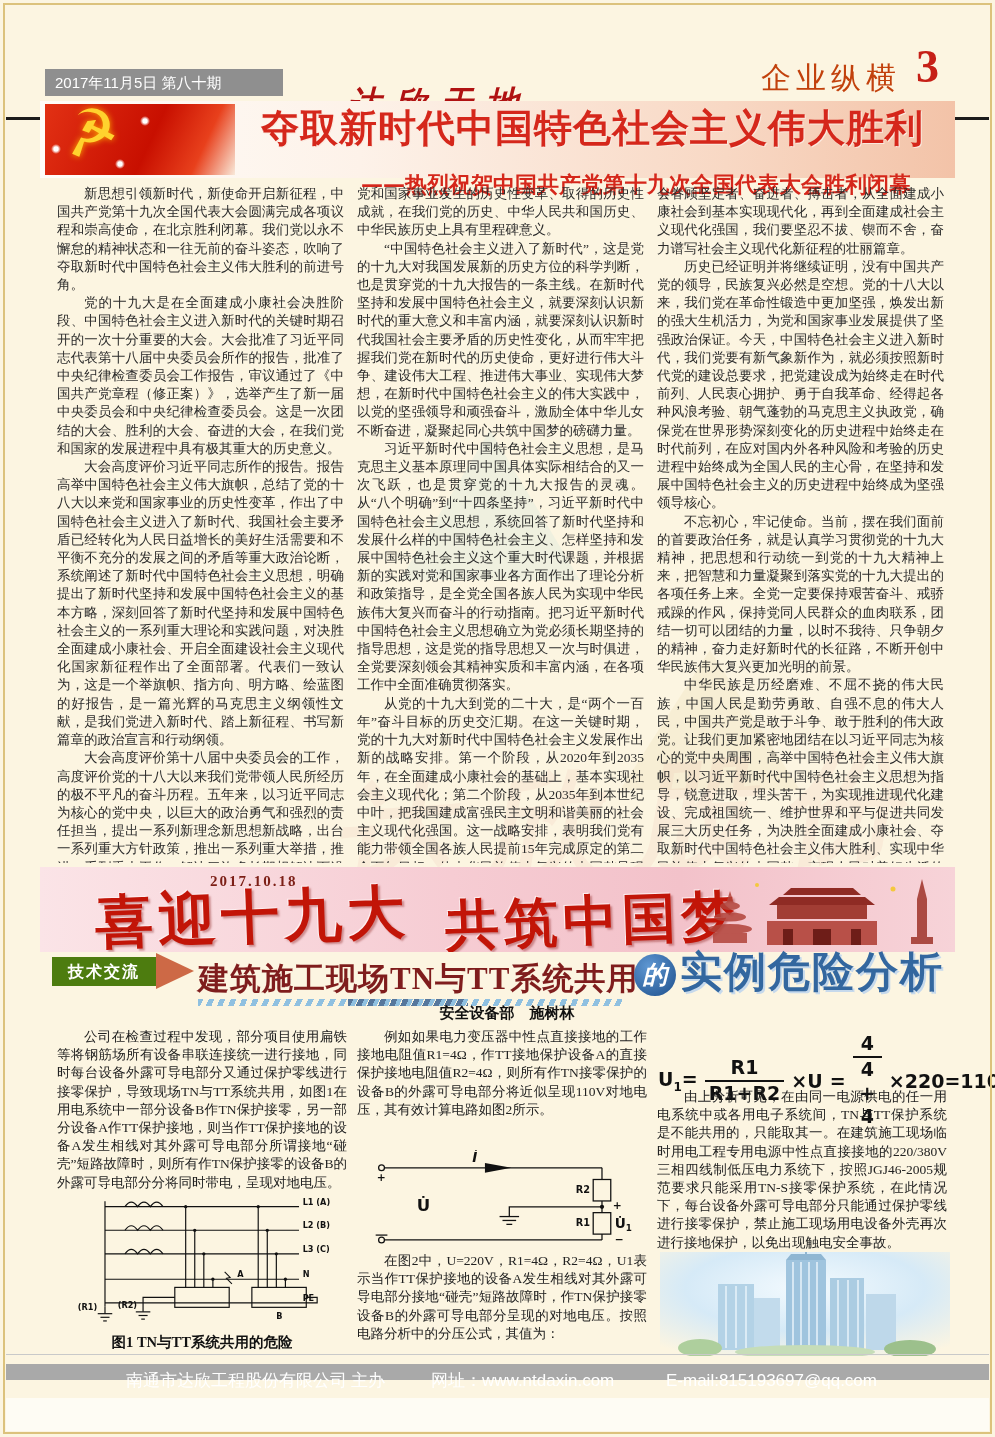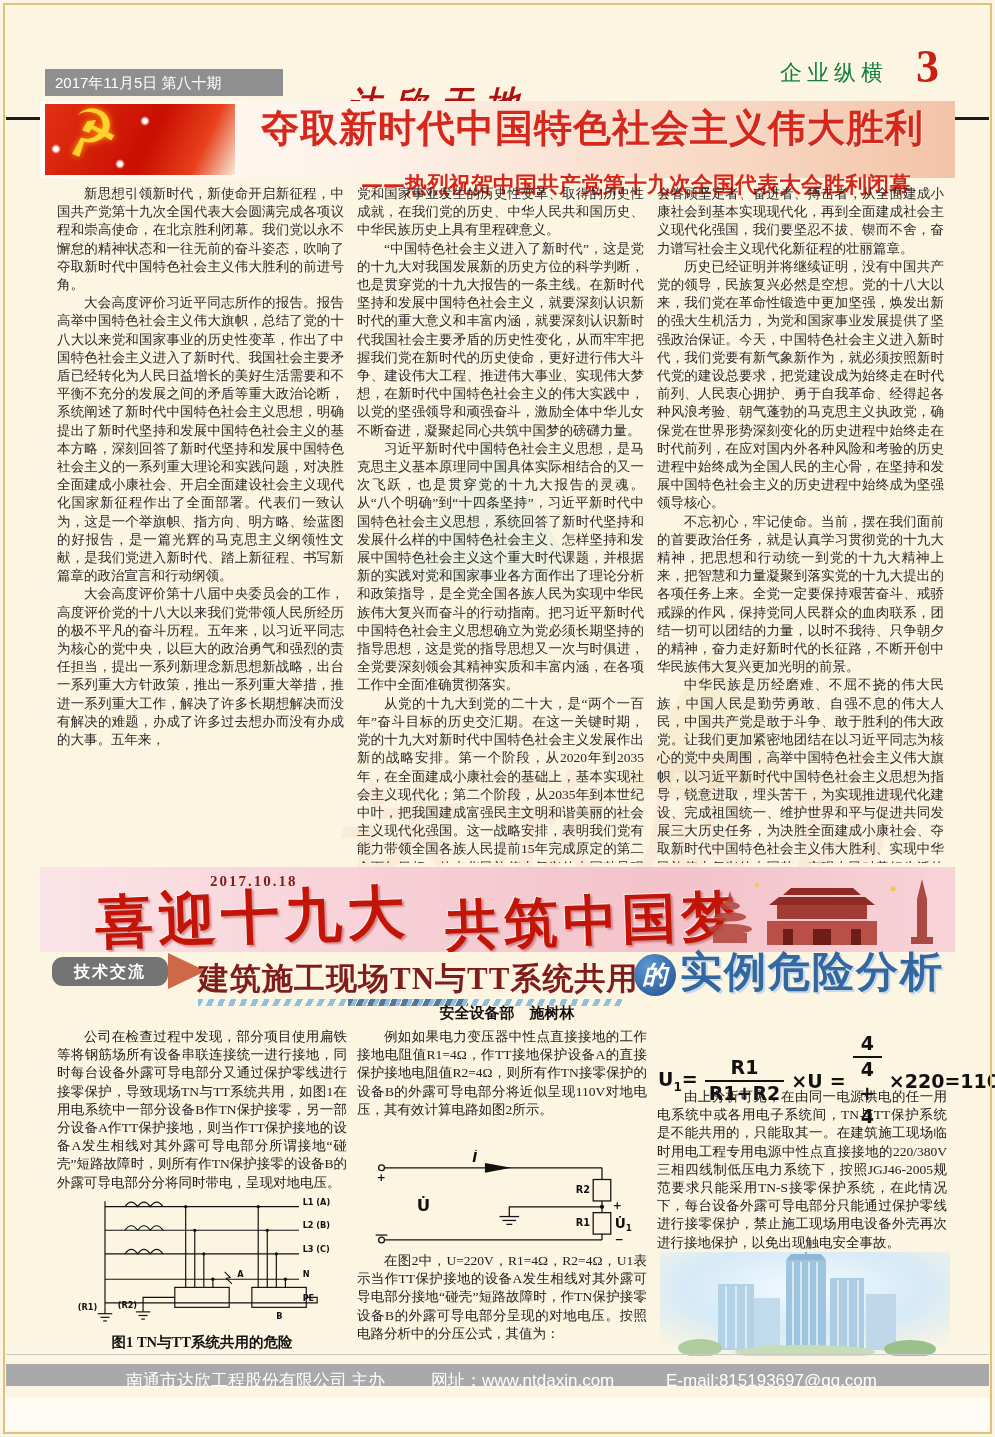--- a/index.html
+++ b/index.html
@@ -7,21 +7,21 @@
         font-family:"Liberation Serif","DejaVu Serif",serif;}
   .frame{position:absolute;inset:3px;border:2px solid #dcc27c;pointer-events:none;z-index:50;}
   .abs{position:absolute;}
 
   
   .date-box{left:45px;top:57px;width:238px;height:27px;background:#8f8f8f;color:#fff;
             font-family:"Liberation Sans","DejaVu Sans",sans-serif;font-size:15px;line-height:27px;
             padding-left:10px;box-sizing:border-box;margin-top:12px;}
   .masthead{left:347px;top:48px;width:300px;text-align:left;color:#b01212;font-weight:bold;
             font-style:italic;font-size:34px;letter-spacing:12px;margin-top:33px;}
-  .section-name{left:780px;top:58px;font-size:22px;letter-spacing:5px;color:#15803d;}
+  .section-name{left:761px;top:58px;font-size:30px;letter-spacing:5px;color:#c2410c;}
   .page-num{left:916px;top:40px;font-size:46px;font-weight:bold;color:#c62017;}
   .top-rule{left:6px;top:117px;width:983px;height:3px;background:#1c1c1c;}
 
   
   .headline-band{left:40px;top:101px;width:915px;height:77px;
      background:linear-gradient(90deg,#fffdf9 0%,#fdf2e9 35%,#f8d8c4 75%,#f3c3a8 100%);}
   .flag{left:45px;top:104px;width:190px;height:71px;overflow:hidden;
      background:linear-gradient(115deg,#e23114 0%,#c80f00 55%,#e8401c 80%,#f9e9d9 100%);}
   .flag .emblem{position:absolute;left:18px;top:-8px;font-family:"DejaVu Sans",sans-serif;
      font-size:62px;color:#ffd22e;text-shadow:0 0 6px #ffb400;transform:rotate(-12deg);}
@@ -52,23 +52,23 @@
   .slogan{position:absolute;font-weight:bold;color:#c21508;letter-spacing:5px;
      text-shadow:2px 2px 2px rgba(125,10,5,.35),-1px -1px 0 #fdeef0;transform:rotate(-2deg);}
   .slogan-a{left:55px;top:12px;font-size:58px;}
   .slogan-b{left:405px;top:18px;font-size:54px;}
   .banner-label{position:absolute;left:808px;top:52px;width:102px;height:25px;line-height:25px;
      text-align:center;color:#fff;font-size:15px;font-weight:bold;border-radius:3px;
      background:linear-gradient(180deg,#e4463a,#b01b10);box-shadow:1px 2px 2px rgba(100,0,0,.4);
      font-family:"Liberation Sans","DejaVu Sans",sans-serif;margin-top:36px;}
 
   
-  .ribbon{left:52px;top:957px;width:116px;height:29px;background:#737373;color:#fff;
+  .ribbon{left:52px;top:957px;width:104px;height:29px;background:#4d7c0f;color:#fff;
      font-size:16px;font-weight:bold;line-height:29px;text-align:center;letter-spacing:2px;
-     font-family:"Liberation Sans","DejaVu Sans",sans-serif;border-radius:11px;}
+     font-family:"Liberation Sans","DejaVu Sans",sans-serif;}
   .ribbon:after{content:"";position:absolute;right:-38px;top:-4px;width:0;height:0;
      border-top:18px solid transparent;border-bottom:18px solid transparent;
      border-left:38px solid #c4502a;opacity:.85;}
   .tech-title-main{left:198px;top:958px;font-size:31px;font-weight:bold;color:#7f1d1d;
      letter-spacing:1px;}
   .tech-de{left:634px;top:954px;width:42px;height:42px;border-radius:50%;
      background:radial-gradient(circle at 35% 30%,#5e97d2,#1d4f8c);color:#fff;font-size:25px;
      font-style:italic;text-align:center;line-height:42px;font-weight:bold;}
   .tech-title-accent{left:680px;top:944px;font-size:42px;font-weight:bold;color:#33679f;
      letter-spacing:2px;text-shadow:2px 2px 0 #c6d9ec;}
@@ -89,21 +89,21 @@
   .formula{left:658px;top:1032px;width:292px;display:flex;align-items:center;gap:7px;
      font-family:"DejaVu Sans","Liberation Sans",sans-serif;font-weight:bold;font-size:19px;
      color:#111;}
   .formula sub{font-size:12px;}
   .frac{display:inline-flex;flex-direction:column;text-align:center;line-height:1.25;}
   .frac .num{border-bottom:2px solid #111;padding:0 8px;}
   .frac .den{padding:0 4px;}
 
   
   .pre-footer-rule{left:6px;top:1354px;width:983px;height:1px;background:#c9c9c9;}
-  .footer-bar{left:6px;top:1364px;width:983px;height:22px;background:#a9a9a9;color:#fff;
+  .footer-bar{left:6px;top:1364px;width:983px;height:16px;background:#a9a9a9;color:#fff;
      font-family:"Liberation Sans","DejaVu Sans",sans-serif;font-size:17px;line-height:34px;}
   .footer-bar span{position:absolute;white-space:nowrap;}
   .bottom-strip{left:6px;top:1398px;width:983px;height:33px;background:#fefcf4;}
 
   svg text{font-family:"DejaVu Sans","Liberation Sans",sans-serif;}
 </style>
 </head>
 <body>
 
 <div class="page">
@@ -126,20 +126,21 @@
   </div>
   <div class="abs lead-title">夺取新时代中国特色社会主义伟大胜利</div>
   <div class="abs lead-subtitle">——热烈祝贺中国共产党第十九次全国代表大会胜利闭幕</div>
 
   <div class="abs wm wm-tri" style="left:400px;top:430px;border-bottom:150px solid #cfe4da;opacity:.30;"></div>
   <div class="abs wm wm-tri" style="left:620px;top:650px;border-bottom:140px solid #efe2bd;opacity:.35;"></div>
   <div class="abs wm wm-text" style="left:330px;top:740px;">达欣股份</div>
 
   <div class="abs col c1">
     <p class="ind">新思想引领新时代，新使命开启新征程，中国共产党第十九次全国代表大会圆满完成各项议程和崇高使命，在北京胜利闭幕。我们党以永不懈怠的精神状态和一往无前的奋斗姿态，吹响了夺取新时代中国特色社会主义伟大胜利的前进号角。</p>
+    <p class="ind">党的十九大是在全面建成小康社会决胜阶段、中国特色社会主义进入新时代的关键时期召开的一次十分重要的大会。大会批准了习近平同志代表第十八届中央委员会所作的报告，批准了中央纪律检查委员会工作报告，审议通过了《中国共产党章程（修正案）》，选举产生了新一届中央委员会和中央纪律检查委员会。这是一次团结的大会、胜利的大会、奋进的大会，在我们党和国家的发展进程中具有极其重大的历史意义。</p>
     <p class="ind">大会高度评价习近平同志所作的报告。报告高举中国特色社会主义伟大旗帜，总结了党的十八大以来党和国家事业的历史性变革，作出了中国特色社会主义进入了新时代、我国社会主要矛盾已经转化为人民日益增长的美好生活需要和不平衡不充分的发展之间的矛盾等重大政治论断，系统阐述了新时代中国特色社会主义思想，明确提出了新时代坚持和发展中国特色社会主义的基本方略，深刻回答了新时代坚持和发展中国特色社会主义的一系列重大理论和实践问题，对决胜全面建成小康社会、开启全面建设社会主义现代化国家新征程作出了全面部署。代表们一致认为，这是一个举旗帜、指方向、明方略、绘蓝图的好报告，是一篇光辉的马克思主义纲领性文献，是我们党进入新时代、踏上新征程、书写新篇章的政治宣言和行动纲领。</p>
     <p class="ind">大会高度评价第十八届中央委员会的工作，高度评价党的十八大以来我们党带领人民所经历的极不平凡的奋斗历程。五年来，以习近平同志为核心的党中央，以巨大的政治勇气和强烈的责任担当，提出一系列新理念新思想新战略，出台一系列重大方针政策，推出一系列重大举措，推进一系列重大工作，解决了许多长期想解决而没有解决的难题，办成了许多过去想办而没有办成的大事。五年来，</p>
   </div>
   <div class="abs col c2">
     <p>党和国家事业发生的历史性变革、取得的历史性成就，在我们党的历史、中华人民共和国历史、中华民族历史上具有里程碑意义。</p>
     <p class="ind">“中国特色社会主义进入了新时代”，这是党的十九大对我国发展新的历史方位的科学判断，也是贯穿党的十九大报告的一条主线。在新时代坚持和发展中国特色社会主义，就要深刻认识新时代的重大意义和丰富内涵，就要深刻认识新时代我国社会主要矛盾的历史性变化，从而牢牢把握我们党在新时代的历史使命，更好进行伟大斗争、建设伟大工程、推进伟大事业、实现伟大梦想，在新时代中国特色社会主义的伟大实践中，以党的坚强领导和顽强奋斗，激励全体中华儿女不断奋进，凝聚起同心共筑中国梦的磅礴力量。</p>
     <p class="ind">习近平新时代中国特色社会主义思想，是马克思主义基本原理同中国具体实际相结合的又一次飞跃，也是贯穿党的十九大报告的灵魂。从“八个明确”到“十四条坚持”，习近平新时代中国特色社会主义思想，系统回答了新时代坚持和发展什么样的中国特色社会主义、怎样坚持和发展中国特色社会主义这个重大时代课题，并根据新的实践对党和国家事业各方面作出了理论分析和政策指导，是全党全国各族人民为实现中华民族伟大复兴而奋斗的行动指南。把习近平新时代中国特色社会主义思想确立为党必须长期坚持的指导思想，这是党的指导思想又一次与时俱进，全党要深刻领会其精神实质和丰富内涵，在各项工作中全面准确贯彻落实。</p>
     <p class="ind">从党的十九大到党的二十大，是“两个一百年”奋斗目标的历史交汇期。在这一关键时期，党的十九大对新时代中国特色社会主义发展作出新的战略安排。第一个阶段，从2020年到2035年，在全面建成小康社会的基础上，基本实现社会主义现代化；第二个阶段，从2035年到本世纪中叶，把我国建成富强民主文明和谐美丽的社会主义现代化强国。这一战略安排，表明我们党有能力带领全国各族人民提前15年完成原定的第二个百年目标，使中华民族伟大复兴的中国梦呈现出崭新图景。历史只</p>
   </div>
   <div class="abs col c3">

